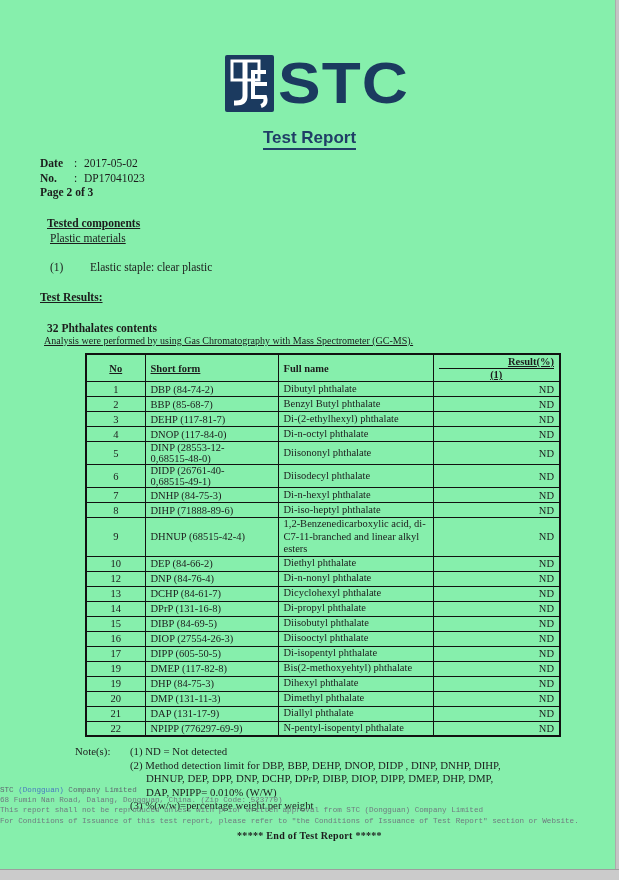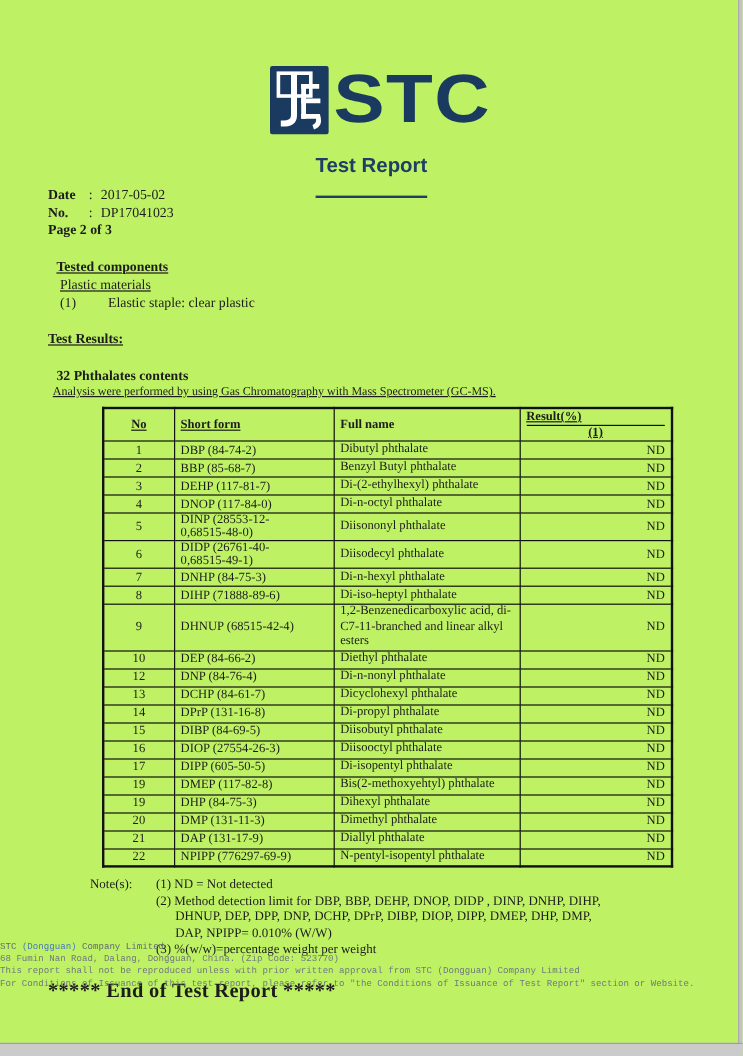--- a/index.html
+++ b/index.html
@@ -3,21 +3,21 @@
 <meta charset="utf-8">
 <style>
   * { margin: 0; padding: 0; box-sizing: border-box; }
   html, body { background: #e8e8e8; }
   body { font-family: "Liberation Serif", serif; }
 
   .page {
     position: relative;
     width: 619px;
     height: 880px;
-    background: #bef264;
+    background: #86efac;
     margin: 0 auto;
     overflow: hidden;
     color: #1c1c1c;
   }
   .edge-right {
     position: absolute; top: 0; right: 0; width: 4px; height: 880px;
     background: #c4c4c4; border-left: 1px solid #ababab;
   }
   .edge-bottom {
     position: absolute; left: 0; bottom: 0; width: 619px; height: 11px;
@@ -35,39 +35,39 @@
     font-weight: 700; font-size: 57px; line-height: 57px;
     color: #1b3a5f; letter-spacing: 1px;
     transform: scaleX(1.12); transform-origin: left;
   }
   .report-title {
     text-align: center; margin-top: 13px;
     font-family: "Liberation Sans", sans-serif;
     font-weight: 700; font-size: 17px; color: #1f3e66;
   }
   .report-title span {
-    border-bottom: 2px solid #1f3e66; padding-bottom: 16px;
+    border-bottom: 2px solid #1f3e66; padding-bottom: 1px;
   }
 
   
   .content { padding: 0 40px; }
   .meta-row {
     display: flex; justify-content: space-between;
     margin-top: 8px; font-size: 11.5px; flex-direction: column;
   }
   .meta-left { line-height: 15px; }
   .meta-label { font-weight: 700; display: inline-block; width: 34px; }
   .meta-colon { display: inline-block; width: 10px; }
   .page-label { font-weight: 700; padding-right: 42px; }
 
   
   .tested-block { margin-top: 18px; margin-left: 7px; font-size: 11.5px; line-height: 14px; }
   .tc-heading { font-weight: 700; text-decoration: underline; }
   .tc-sub { text-decoration: underline; margin-left: 3px; margin-top: 1px; }
-  .tc-item { margin-left: 3px; margin-top: 1px; }
+  .tc-item { margin-left: 3px; margin-top: 15px; }
   .tc-item-no { display: inline-block; width: 40px; }
   .results-heading {
     margin-top: 17px; font-size: 11.5px;
     font-weight: 700; text-decoration: underline;
   }
 
   
   .section-heading { margin-top: 19px; margin-left: 7px; font-size: 11.5px; font-weight: 700; }
   .section-desc { margin-left: 4px; font-size: 10px; margin-top: 1px; text-decoration: underline; }
 
@@ -83,41 +83,41 @@
   table.results col.c-full { width: 155px; }
   table.results col.c-result { width: 127px; }
   table.results th, table.results td {
     border: 1px solid #111; padding: 0px 5px; vertical-align: middle;
   }
   thead th { font-weight: 700; text-align: left; }
   th.h-no { text-align: center; }
   th.h-no span, th.h-short span { text-decoration: underline; }
   th.h-result { padding: 0; }
   .result-head-top {
-    border-bottom: 1px solid #111; text-align: left; padding: 1px 0;
+    border-bottom: 1px solid #111; text-align: right; padding: 1px 0;
   }
   .result-head-top span, .result-head-bottom span { text-decoration: underline; font-weight: 700; }
   .result-head-bottom { text-align: center; padding: 0 0 1px 0; }
   td.cell-no { text-align: center; }
   td.cell-short-form { white-space: pre-line; }
   td.cell-full-name { line-height: 12.5px; padding-top: 1px; padding-bottom: 1px; }
   td.cell-result { text-align: right; }
   tbody tr { height: 15px; }
 
   
   .notes {
     display: flex; margin-top: 8px; margin-left: 35px;
     font-size: 10.8px; line-height: 13.5px;
   }
   .notes-label { width: 55px; flex: 0 0 55px; }
   .note-line.cont { padding-left: 16px; }
 
   .end-marker {
-    text-align: left; margin-top: 17px;
-    font-weight: 700; font-size: 17px; letter-spacing: 0.3px;
+    text-align: center; margin-top: 17px;
+    font-weight: 700; font-size: 10px; letter-spacing: 0.3px;
   }
 
   
   .footer {
     position: absolute; left: 0; right: 4px; top: 785px;
     font-family: Liberation Mono, monospace;
     font-size: 7.6px; line-height: 10.2px;
     color: #70797f;
   }
   .footer .company-mid { color: #4a7abf; }

